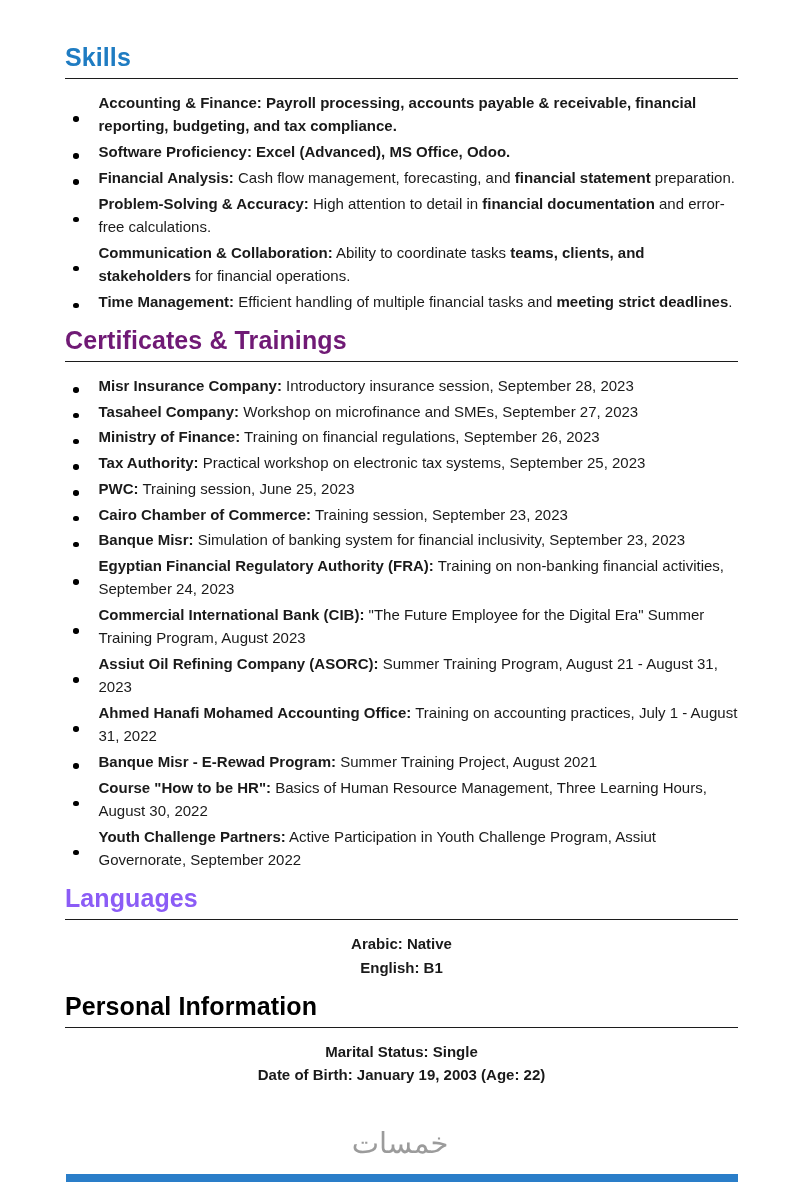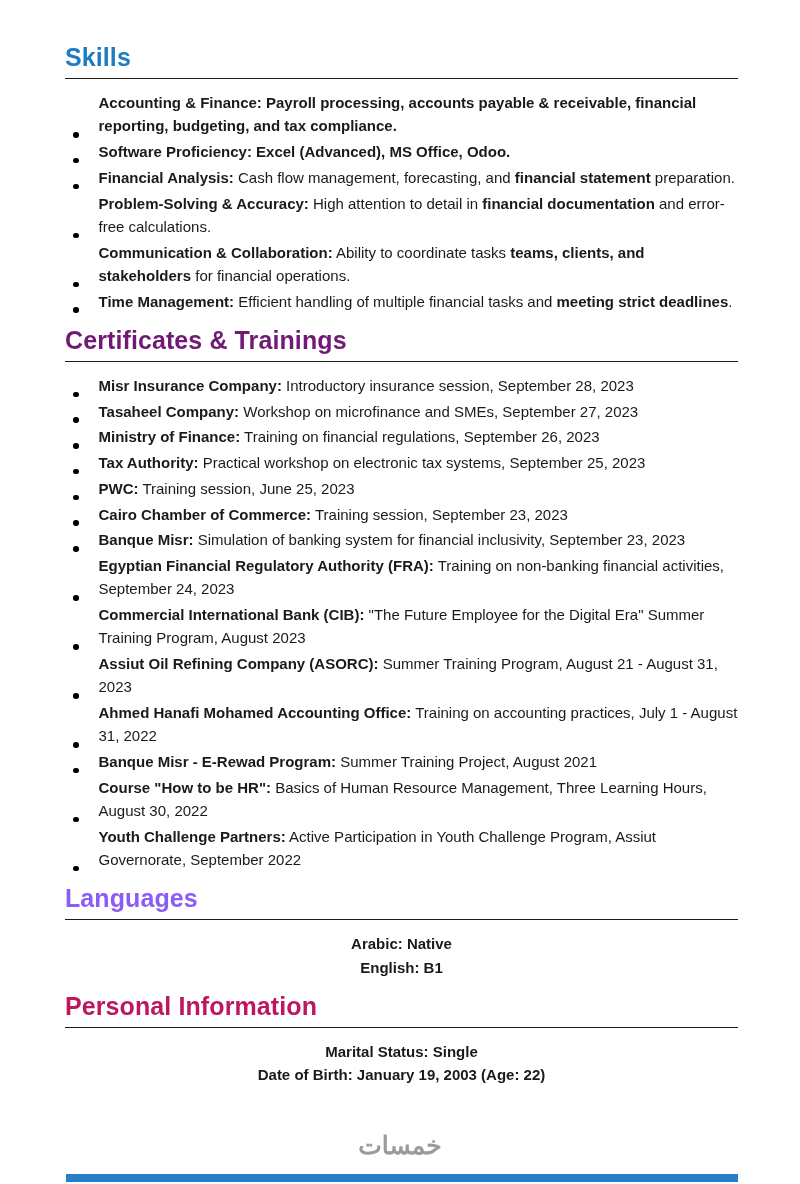--- a/index.html
+++ b/index.html
@@ -24,21 +24,21 @@
   }
   .sec-rule {
     border: none;
     border-top: 1.6px solid #1c1c1c;
     margin-top: 6px;
     margin-bottom: 12px;
   }
   ul.bullets { list-style: none; margin-bottom: 4px; }
   ul.bullets li {
     display: flex;
-    align-items: flex-end;
+    align-items: center;
     margin-bottom: 2.5px;
     font-size: 15px;
     line-height: 1.55;
   }
   .dot {
     flex: 0 0 auto;
     width: 5.5px;
     height: 5.5px;
     border-radius: 50%;
     background: #000;
@@ -52,22 +52,22 @@
     line-height: 1.55;
     text-align: center;
   }
   .watermark {
     position: absolute;
     left: 0;
     right: 0;
     bottom: 24px;
     text-align: center;
     color: #9b9b9b;
-    font-size: 25px;
-    font-weight: bold;
+    font-size: 29px;
+    font-weight: normal;
   }
   .footer-bar {
     position: absolute;
     left: 66px;
     right: 62px;
     bottom: 2px;
     height: 8px;
     background: #2a7ec9;
   }
 </style>
@@ -168,21 +168,21 @@
           </li>
         </ul>
       </section>
       <section>
         <h2 class="sec-title" style="color: #8b5cf6;">Languages</h2>
         <hr class="sec-rule">
         <p class="line">Arabic: Native</p>
         <p class="line">English: B1</p>
       </section>
       <section>
-        <h2 class="sec-title" style="color: #be185d;">Personal Information</h2>
+        <h2 class="sec-title" style="color: #000000;">Personal Information</h2>
         <hr class="sec-rule">
         <p class="line">Marital Status: Single</p>
         <p class="line">Date of Birth: January 19, 2003 (Age: 22)</p>
       </section>
     </div>
 </div>
 
 <div class="watermark">خمسات</div>
 <div class="footer-bar"></div>
 

